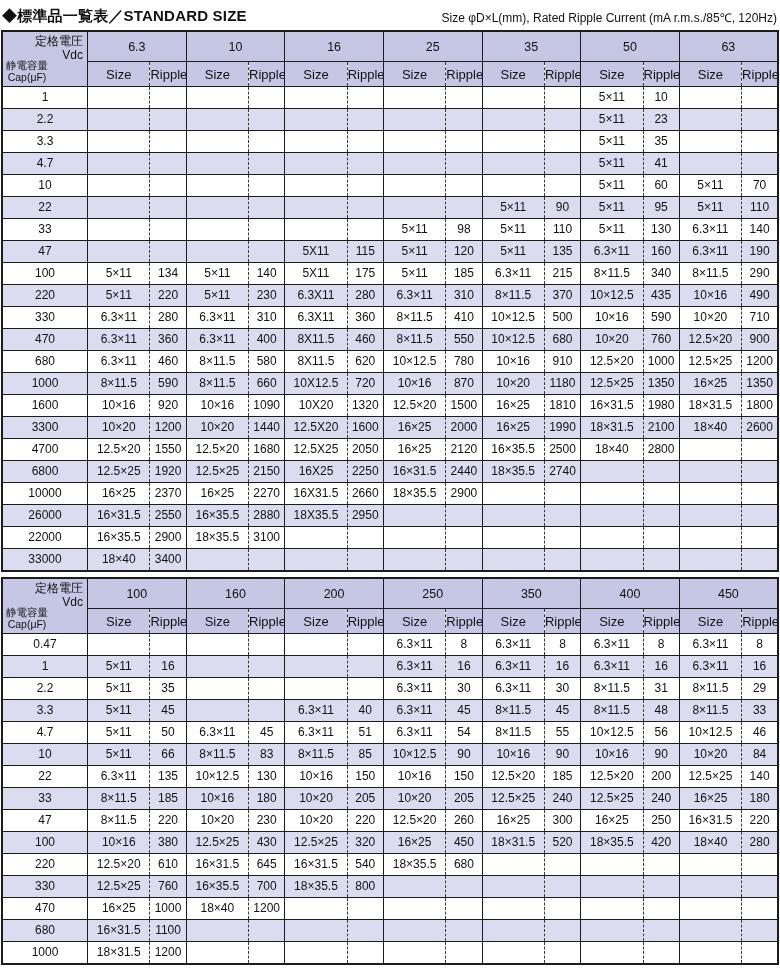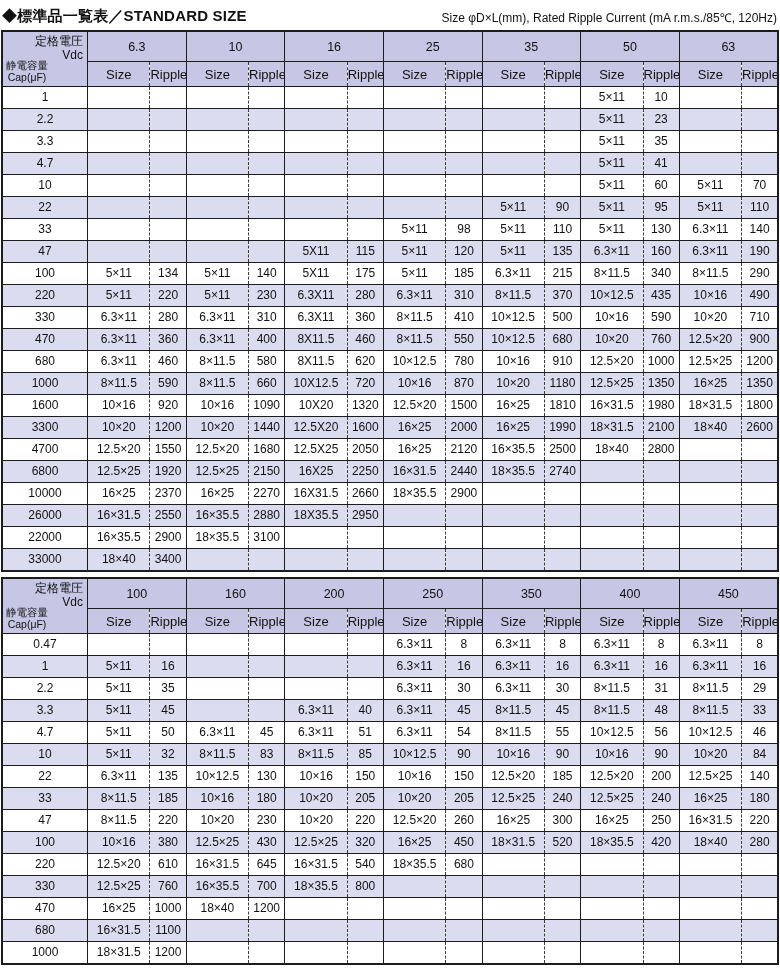--- a/index.html
+++ b/index.html
@@ -616,21 +616,21 @@
           <td class="size-col">8×11.5</td>
           <td class="ripple-col">55</td>
           <td class="size-col">10×12.5</td>
           <td class="ripple-col">56</td>
           <td class="size-col">10×12.5</td>
           <td class="ripple-col">46</td>
         </tr>
         <tr>
           <td class="cap">10</td>
           <td class="size-col">5×11</td>
-          <td class="ripple-col">32</td>
+          <td class="ripple-col">66</td>
           <td class="size-col">8×11.5</td>
           <td class="ripple-col">83</td>
           <td class="size-col">8×11.5</td>
           <td class="ripple-col">85</td>
           <td class="size-col">10×12.5</td>
           <td class="ripple-col">90</td>
           <td class="size-col">10×16</td>
           <td class="ripple-col">90</td>
           <td class="size-col">10×16</td>
           <td class="ripple-col">90</td>

